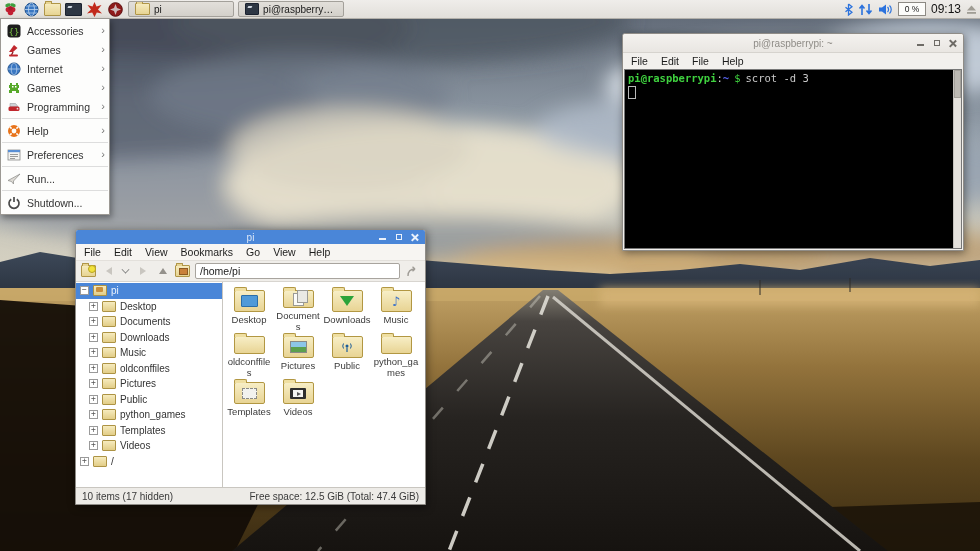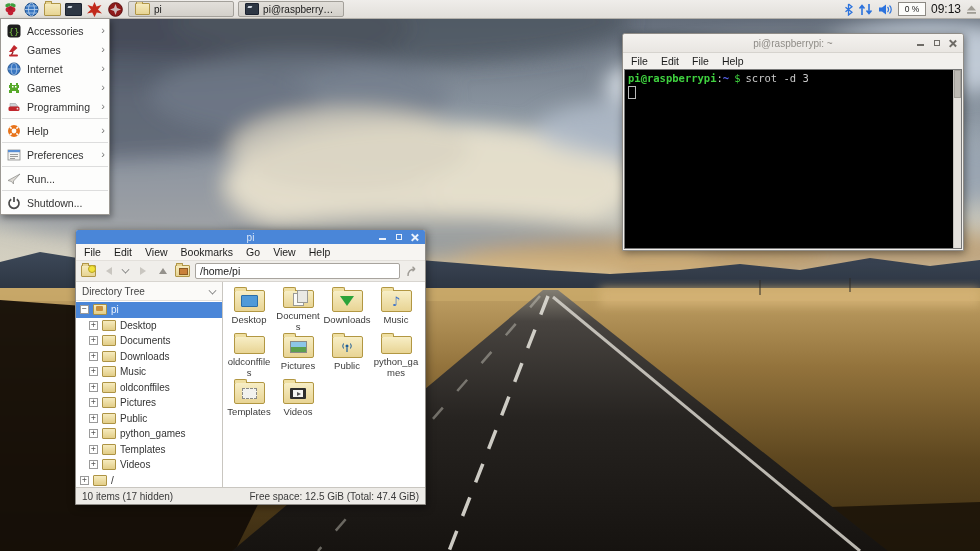--- a/index.html
+++ b/index.html
@@ -406,24 +406,20 @@
       </span>
       <input id="fm-path" readonly="" value="/home/pi" style="">
       <span class="tool-ic">
         <svg width="13" height="13" viewBox="0 0 13 13">
             <path d="M2 11 C2 6 5 4 9 4 M9 4 L6.5 1.8 M9 4 L6.5 6.2" fill="none" stroke="#a09d97" stroke-width="1.4"></path>
           </svg>
       </span>
     </div>
     <div id="fm-body">
       <div id="side-pane">
-        <div id="side-header">
-          <span>Directory Tree</span>
-          <span class="chev"></span>
-        </div>
         <div id="tree">
           <div class="tree-row sel">
             <span class="exp">−</span>
             <span class="tmini home"></span>
             <span class="tlabel">pi</span>
           </div>
           <div class="tree-row d1">
             <span class="exp">+</span>
             <span class="tmini"></span>
             <span class="tlabel">Desktop</span>

